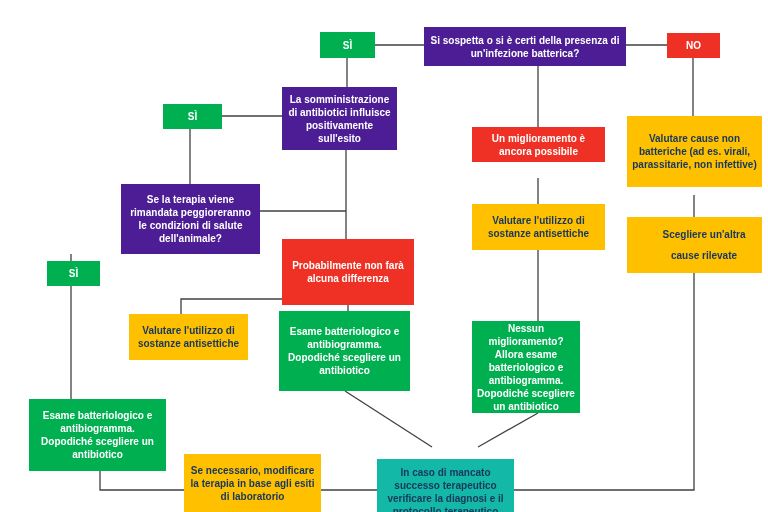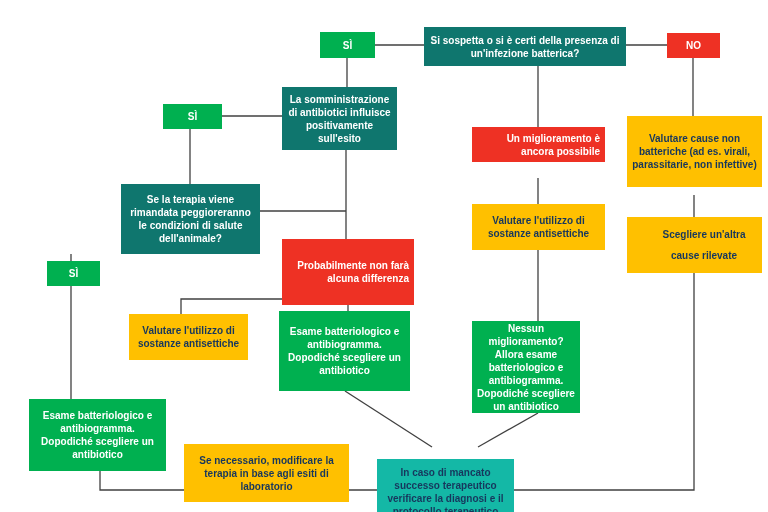--- a/index.html
+++ b/index.html
@@ -9,23 +9,23 @@
   }
   #canvas{position:absolute;inset:0;width:768px;height:512px;}
   svg.wires{position:absolute;left:0;top:0;pointer-events:none;}
   svg.wires line, svg.wires polyline{stroke:#404040;stroke-width:1.3;fill:none;}
   .node{
     position:absolute;box-sizing:border-box;
     display:flex;align-items:center;justify-content:center;
     text-align:center;font-weight:bold;font-size:10px;line-height:1.3;
     padding:3px 5px;
   }
-  .blue{background:#0f766e;color:#ffffff;}
+  .blue{background:#4c1d95;color:#ffffff;}
   .green{background:#00B050;color:#ffffff;}
-  .red{background:#EE3124;color:#ffffff;text-align:right;}
+  .red{background:#EE3124;color:#ffffff;}
   .yellow{background:#FFC000;color:#17375D;}
   .lightgreen{background:#14b8a6;color:#17375D;margin-top:12px;}
   .spread{line-height:2.1;padding-left:24px;}
   .tag{font-size:10px;}
 </style>
 </head>
 <body>
 
 <div id="canvas">
 
@@ -78,17 +78,17 @@
   <div class="node yellow spread" style="left:627px;top:217px;width:135px;height:56px">Scegliere un'altra cause rilevate</div>
 
   <div class="node yellow" style="left:129px;top:314px;width:119px;height:46px">Valutare l'utilizzo di sostanze antisettiche</div>
 
   <div class="node green" style="left:279px;top:311px;width:131px;height:80px">Esame batteriologico e antibiogramma. Dopodiché scegliere un antibiotico</div>
 
   <div class="node green" style="left:472px;top:321px;width:108px;height:92px">Nessun miglioramento? Allora esame batteriologico e antibiogramma. Dopodiché scegliere un antibiotico</div>
 
   <div class="node green" style="left:29px;top:399px;width:137px;height:72px">Esame batteriologico e antibiogramma. Dopodiché scegliere un antibiotico</div>
 
-  <div class="node yellow" style="left:184px;top:444px;width:165px;height:58px">Se necessario, modificare la terapia in base agli esiti di laboratorio</div>
+  <div class="node yellow" style="left:184px;top:454px;width:137px;height:58px">Se necessario, modificare la terapia in base agli esiti di laboratorio</div>
 
   <div class="node lightgreen" style="left:377px;top:447px;width:137px;height:65px">In caso di mancato successo terapeutico verificare la diagnosi e il protocollo terapeutico</div>
 
 </div>
 
 </body></html>

